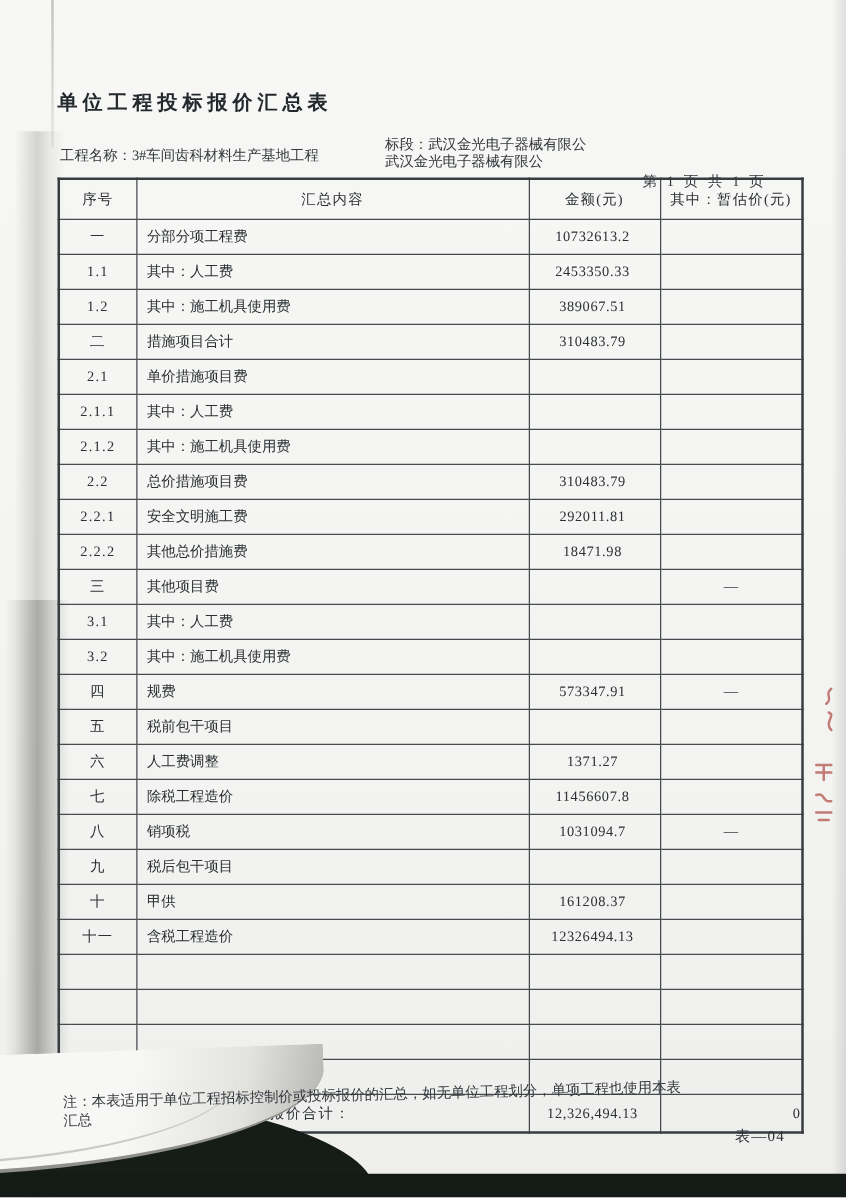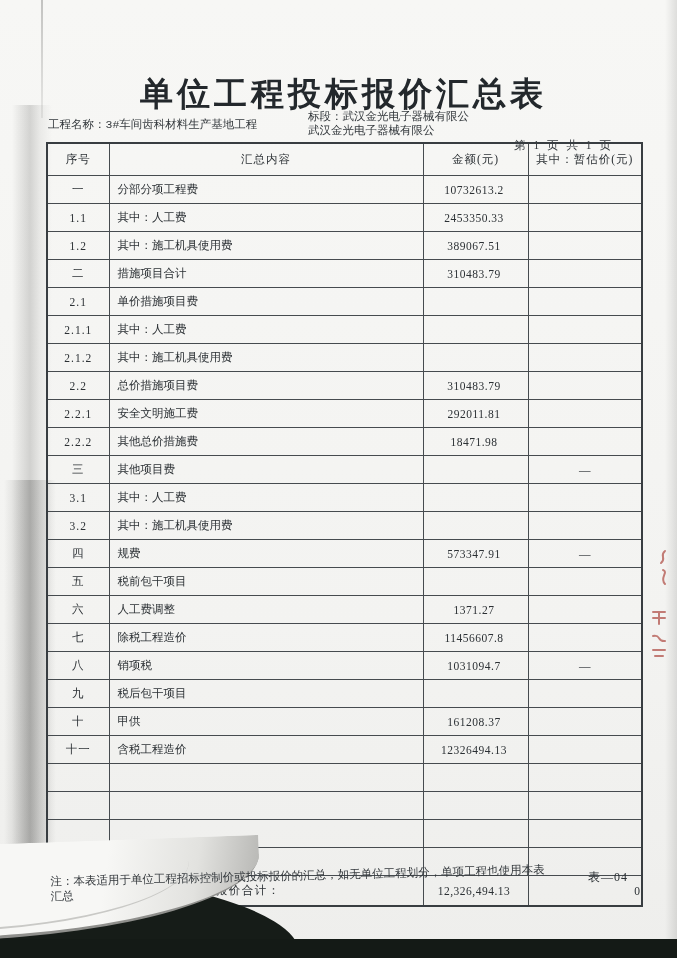--- a/index.html
+++ b/index.html
@@ -13,45 +13,45 @@
     content:""; position:absolute; right:0; top:0; width:12px; height:100%;
     background:linear-gradient(270deg,rgba(0,0,0,0.10),rgba(0,0,0,0)); pointer-events:none;
   }
   .edge-line { position:absolute; left:41px; top:0; width:2px; height:118px;
     background:linear-gradient(180deg,#c3c3c1,#e6e6e4); }
   .binding-shadow { position:absolute; left:12px; top:105px; bottom:0; width:40px;
     background:linear-gradient(90deg,rgba(255,255,255,0) 0%,rgba(85,85,83,0.22) 45%,rgba(120,120,118,0.10) 70%,rgba(0,0,0,0) 100%); }
   .binding-shadow2 { position:absolute; left:4px; top:480px; bottom:0; width:52px;
     background:linear-gradient(90deg,rgba(255,255,255,0) 0%,rgba(70,70,68,0.28) 50%,rgba(0,0,0,0) 100%); }
 
-  .title { position:absolute; left:46px; top:72px; width:595px; text-align:center;
-    font-size:33px; font-weight:bold; letter-spacing:4px; color:#23282c; }
+  .title { position:absolute; left:46px; top:72px; width:595px; text-align:left;
+    font-size:16px; font-weight:bold; letter-spacing:4px; color:#23282c; }
 
   .meta { font-size:11.5px; color:#33383c; }
-  .project { position:absolute; left:48px; top:117px;font-family:Liberation Mono, monospace; }
+  .project { position:absolute; left:48px; top:117px; }
   .section { position:absolute; left:308px; top:109px; line-height:14px; }
   .pageinfo { position:absolute; left:514px; top:117px; letter-spacing:2.5px;margin-top:21px; }
 
   table.doc-table { position:absolute; left:46px; top:142px; width:595px;
     border-collapse:collapse; table-layout:fixed; font-size:11.5px;
     border:2px solid #383d41; color:#2b3034; }
   .doc-table th, .doc-table td { border:1px solid #464b4f; overflow:hidden; white-space:nowrap; }
   .doc-table thead th { height:29px; font-weight:normal; letter-spacing:1px; }
   .doc-table tbody td { height:25px; }
   td.no { text-align:center; letter-spacing:1px; }
   td.content { padding-left:8px; }
   td.amount { text-align:center; padding-right:4px; letter-spacing:0.5px; }
   td.estimate { text-align:center; }
   tr.total-row td { height:27px; }
   td.total-label { text-align:center; letter-spacing:1.5px; }
   td.total-estimate { text-align:right; padding-right:1px; }
 
   .note { position:absolute; left:50px; top:862px; width:505px; font-size:11.5px;
     color:#34393d; transform:rotate(-1.4deg); transform-origin:right top; z-index:6; }
-  .form-code { position:absolute; left:588px; top:869px; font-size:12px; letter-spacing:1px; z-index:6; }
+  .form-code { position:absolute; left:588px; top:901px; font-size:12px; letter-spacing:1px; z-index:6; }
 
   .bottom-band { position:absolute; left:0; right:0; bottom:0; height:19px; background:#141a16; z-index:1; }
   .dark-corner { position:absolute; left:-70px; bottom:6px; width:370px; height:84px;
     background:#161c18; border-top-right-radius:90% 95%; transform:rotate(1.5deg); z-index:1; }
   .curl-white { position:absolute; left:-90px; bottom:22px; width:350px; height:92px;
     background:linear-gradient(100deg,#f7f7f5 55%,#e2e2df 80%,#b9b9b6 97%);
     border-bottom-right-radius:85% 80%; border-bottom:3px solid #8f8f8c;
     transform:rotate(-2deg); z-index:2; }
   .curl-inner { position:absolute; left:-70px; bottom:30px; width:260px; height:60px;
     background:transparent; border-bottom:2px solid #c9c9c6;

